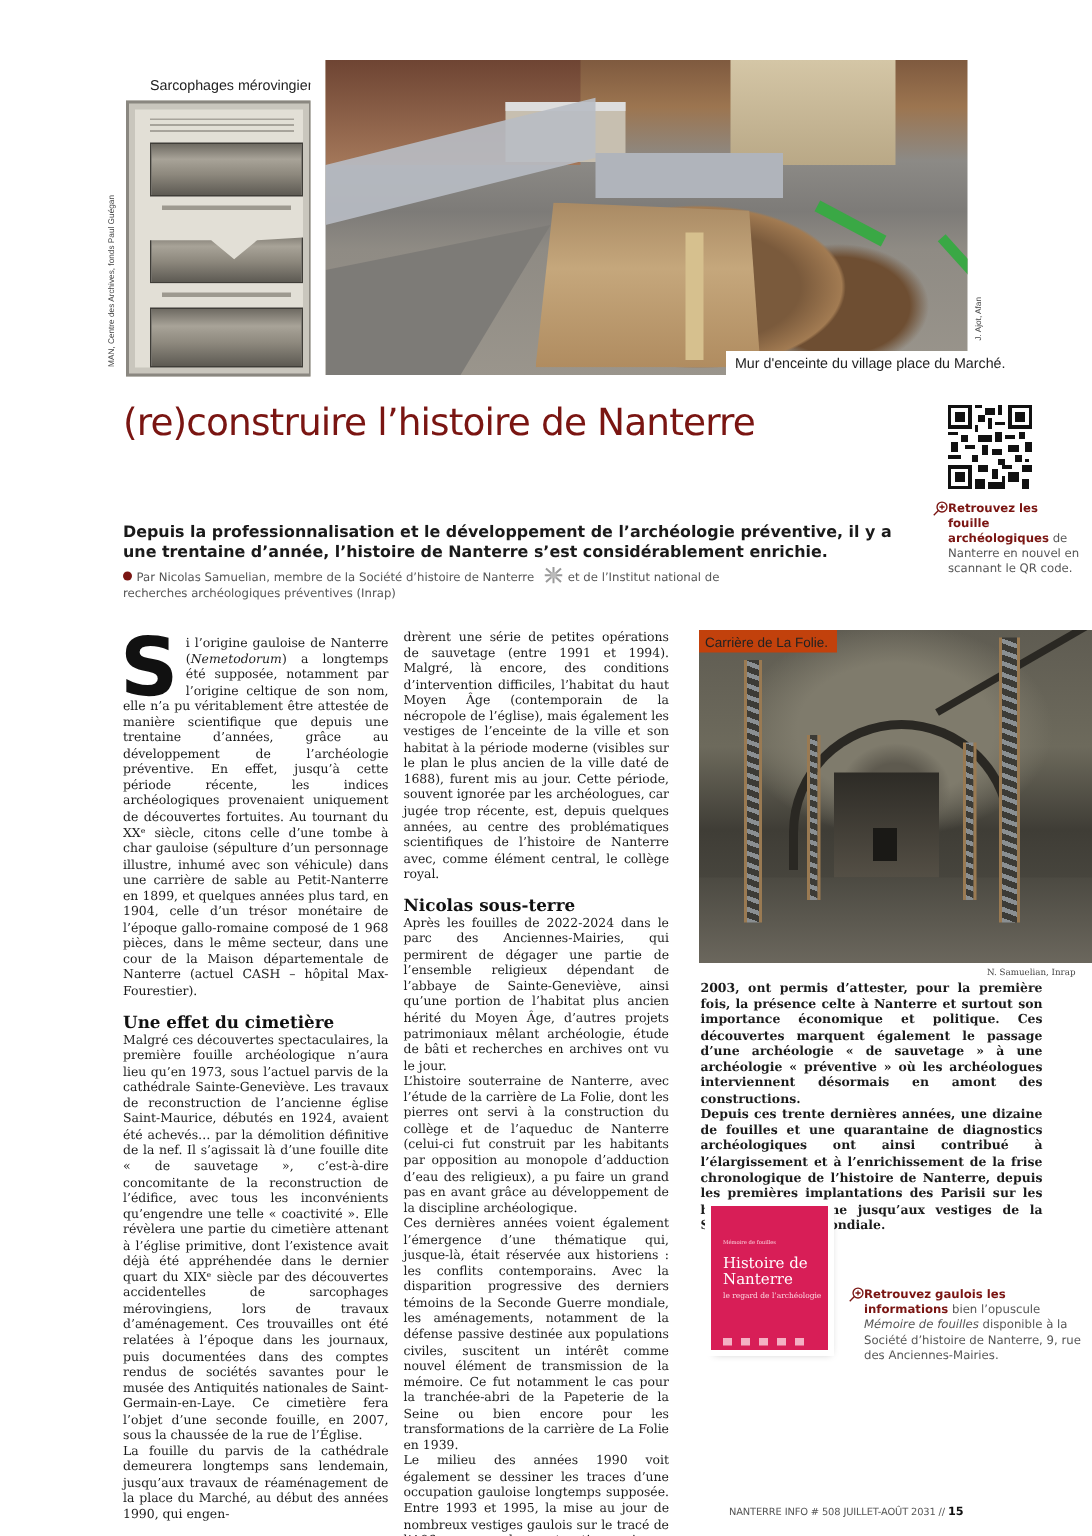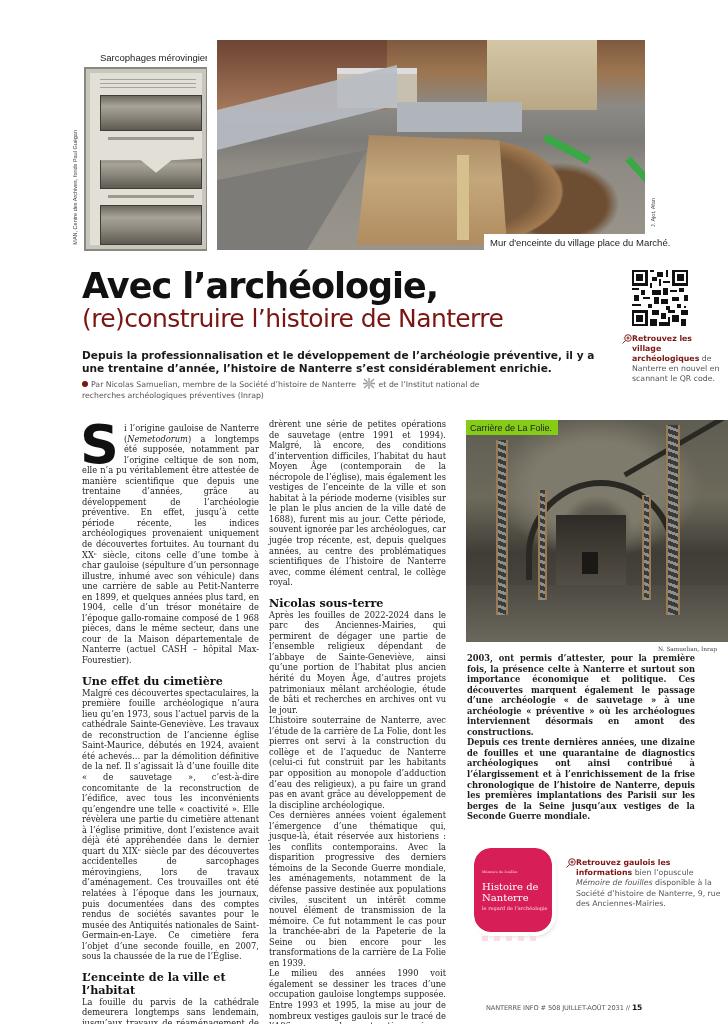--- a/index.html
+++ b/index.html
@@ -80,25 +80,25 @@
   .folie .arch { position: absolute; left: 60px; top: 60px; width: 150px; height: 100px; border: 6px solid #2a2823; border-bottom: none; border-radius: 75px 75px 0 0; }
   .folie .tunnel { position: absolute; left: 90px; top: 95px; width: 70px; height: 70px; background: linear-gradient(180deg,#2d2b26,#544f45); }
   .folie .door { position: absolute; left: 116px; top: 132px; width: 16px; height: 22px; background: #1a1916; }
   .folie .floor { position: absolute; left: 0; top: 165px; width: 262px; height: 57px; background: linear-gradient(180deg,#4c4a42,#6b675d); }
   .folie .pillar { position: absolute; width: 12px; background: repeating-linear-gradient(20deg, #8a8f92 0 3px, #3c3b36 3px 7px); border-left: 2px solid #9a7a52; border-right: 2px solid #9a7a52; }
   .folie .p1 { left: 30px; top: 20px; height: 175px; }
   .folie .p2 { left: 72px; top: 70px; height: 110px; width: 9px; }
   .folie .p3 { left: 176px; top: 75px; height: 105px; width: 9px; }
   .folie .p4 { left: 200px; top: 5px; height: 190px; width: 14px; }
   .folie .beam { position: absolute; left: 150px; top: 20px; width: 130px; height: 5px; background: #2a2823; transform: rotate(-30deg); }
-  .folie-cap { position: absolute; left: 466px; top: 420px; background: #84cc16; padding: 3px 6px 2px 4px; font-family: "Liberation Sans", sans-serif; font-size: 9px; color: #222; white-space: nowrap; }
+  .folie-cap { position: absolute; left: 466px; top: 420px; background: #c2410c; padding: 3px 6px 2px 4px; font-family: "Liberation Sans", sans-serif; font-size: 9px; color: #222; white-space: nowrap; }
   .credit-folie { position: absolute; left: 658px; top: 646px; font-family: "DejaVu Serif", serif; font-size: 5.8px; color: #444; white-space: nowrap; }
 
   
-  .booklet { position: absolute; left: 474px; top: 848px; width: 78px; height: 84px; background: #d81e57; box-shadow: 2px 3px 5px rgba(0,0,0,.25); outline: 4px solid #fff; outline-offset: 0; border-radius: 17px; }
+  .booklet { position: absolute; left: 474px; top: 804px; width: 78px; height: 96px; background: #d81e57; box-shadow: 2px 3px 5px rgba(0,0,0,.25); outline: 4px solid #fff; outline-offset: 0; }
   .booklet .bk-small { position: absolute; left: 8px; top: 22px; font-family: "DejaVu Serif", serif; font-size: 3.5px; color: #fbd4de; line-height: 4px; }
   .booklet .bk-title { position: absolute; left: 8px; top: 33px; width: 66px; font-family: "DejaVu Serif", serif; font-size: 10px; line-height: 11px; color: #fff; }
   .booklet .bk-sub { position: absolute; left: 8px; top: 57px; width: 66px; font-family: "DejaVu Serif", serif; font-size: 5px; line-height: 6px; color: #fbd4de; }
   .booklet .bk-logos { position: absolute; left: 8px; top: 88px; width: 60px; height: 5px; background: repeating-linear-gradient(90deg,#fbd4de 0 6px, transparent 6px 12px); opacity: .8; }
   .info-note { position: absolute; left: 566px; top: 858px; width: 160px; font-family: "DejaVu Sans", sans-serif; font-size: 7.8px; line-height: 10.2px; color: #555; }
   .info-note .em { color: #7a1512; font-weight: bold; }
   .info-note .lines { padding-left: 10px; }
   .info-note i { font-style: italic; }
 
   
@@ -132,21 +132,20 @@
   <div class="fence2"></div>
   <div class="trench"></div>
   <div class="wall"></div>
   <div class="green1"></div>
   <div class="green2"></div>
 </div>
 <span class="marche-cap">Mur d'enceinte du village place du Marché.</span>
 <span class="credit-vert credit-marche">J. Ajot, Afan</span>
 
 <h1 class="headline">
-  <span class="l1">Avec l’archéologie,</span>
   <span class="l2">(re)construire l’histoire de Nanterre</span>
 </h1>
 
 <p class="standfirst">Depuis la professionnalisation et le développement de l’archéologie préventive, il y a une trentaine d’année, l’histoire de Nanterre s’est considérablement enrichie.</p>
 
 <p class="byline">
   <span class="dot"></span><span>Par Nicolas Samuelian, membre de la Société d’histoire de Nanterre</span>
   <svg class="logo" viewBox="0 0 12 11">
     <path d="M1 1 L11 10 M11 1 L1 10 M6 0 V11 M0 5.5 H12" stroke="#999" stroke-width="1.3"></path>
     <rect x="4" y="3.5" width="4" height="4" fill="#bbb"></rect>
@@ -198,28 +197,27 @@
       <rect x="22" y="22" width="2" height="3"></rect>
     <rect x="16" y="21" width="1" height="4"></rect>
       <rect x="23" y="16" width="1" height="1"></rect>
   </g>
 </svg>
 <div class="qr-note">
   <svg class="mag-icon" viewBox="0 0 10 10">
     <circle cx="6" cy="4" r="3.3" fill="none" stroke="#7a1512" stroke-width="0.9"></circle>
     <path d="M3.6 6.4 L0.5 9.5 M6 2.3 V5.7 M4.3 4 H7.7" stroke="#7a1512" stroke-width="0.9"></path>
   </svg>
-  <div class="lines"><span class="em">Retrouvez les village archéologiques</span> <span>de Nanterre en nouvel en scannant le QR code.</span></div>
+  <div class="lines"><span class="em">Retrouvez les fouille archéologiques</span> <span>de Nanterre en nouvel en scannant le QR code.</span></div>
 </div>
 
 <div class="col col1">
   <p><span class="dropcap">S</span><span>i l’origine gauloise de Nanterre (<i>Nemetodorum</i>) a longtemps été supposée, notamment par l’origine celtique de son nom, elle n’a pu véritablement être attestée de manière scientifique que depuis une trentaine d’années, grâce au développement de l’archéologie préventive. En effet, jusqu’à cette période récente, les indices archéologiques provenaient uniquement de découvertes fortuites. Au tournant du XXᵉ siècle, citons celle d’une tombe à char gauloise (sépulture d’un personnage illustre, inhumé avec son véhicule) dans une carrière de sable au Petit-Nanterre en 1899, et quelques années plus tard, en 1904, celle d’un trésor monétaire de l’époque gallo-romaine composé de 1 968 pièces, dans le même secteur, dans une cour de la Maison départementale de Nanterre (actuel CASH – hôpital Max-Fourestier).</span></p>
   <h3>Une effet du cimetière</h3>
   <p>Malgré ces découvertes spectaculaires, la première fouille archéologique n’aura lieu qu’en 1973, sous l’actuel parvis de la cathédrale Sainte-Geneviève. Les travaux de reconstruction de l’ancienne église Saint-Maurice, débutés en 1924, avaient été achevés… par la démolition définitive de la nef. Il s’agissait là d’une fouille dite « de sauvetage », c’est-à-dire concomitante de la reconstruction de l’édifice, avec tous les inconvénients qu’engendre une telle « coactivité ». Elle révèlera une partie du cimetière attenant à l’église primitive, dont l’existence avait déjà été appréhendée dans le dernier quart du XIXᵉ siècle par des découvertes accidentelles de sarcophages mérovingiens, lors de travaux d’aménagement. Ces trouvailles ont été relatées à l’époque dans les journaux, puis documentées dans des comptes rendus de sociétés savantes pour le musée des Antiquités nationales de Saint-Germain-en-Laye. Ce cimetière fera l’objet d’une seconde fouille, en 2007, sous la chaussée de la rue de l’Église.</p>
-  <h3>L’enceinte de la ville et l’habitat</h3>
   <p>La fouille du parvis de la cathédrale demeurera longtemps sans lendemain, jusqu’aux travaux de réaménagement de la place du Marché, au début des années 1990, qui engen-</p>
 </div>
 
 <div class="col col2">
   <p>drèrent une série de petites opérations de sauvetage (entre 1991 et 1994). Malgré, là encore, des conditions d’intervention difficiles, l’habitat du haut Moyen Âge (contemporain de la nécropole de l’église), mais également les vestiges de l’enceinte de la ville et son habitat à la période moderne (visibles sur le plan le plus ancien de la ville daté de 1688), furent mis au jour. Cette période, souvent ignorée par les archéologues, car jugée trop récente, est, depuis quelques années, au centre des problématiques scientifiques de l’histoire de Nanterre avec, comme élément central, le collège royal.</p>
   <h3>Nicolas sous-terre</h3>
   <p>Après les fouilles de 2022-2024 dans le parc des Anciennes-Mairies, qui permirent de dégager une partie de l’ensemble religieux dépendant de l’abbaye de Sainte-Geneviève, ainsi qu’une portion de l’habitat plus ancien hérité du Moyen Âge, d’autres projets patrimoniaux mêlant archéologie, étude de bâti et recherches en archives ont vu le jour.</p>
   <p>L’histoire souterraine de Nanterre, avec l’étude de la carrière de La Folie, dont les pierres ont servi à la construction du collège et de l’aqueduc de Nanterre (celui-ci fut construit par les habitants par opposition au monopole d’adduction d’eau des religieux), a pu faire un grand pas en avant grâce au développement de la discipline archéologique.</p>
   <p>Ces dernières années voient également l’émergence d’une thématique qui, jusque-là, était réservée aux historiens : les conflits contemporains. Avec la disparition progressive des derniers témoins de la Seconde Guerre mondiale, les aménagements, notamment de la défense passive destinée aux populations civiles, suscitent un intérêt comme nouvel élément de transmission de la mémoire. Ce fut notamment le cas pour la tranchée-abri de la Papeterie de la Seine ou bien encore pour les transformations de la carrière de La Folie en 1939.</p>
   <p>Le milieu des années 1990 voit également se dessiner les traces d’une occupation gauloise longtemps supposée. Entre 1993 et 1995, la mise au jour de nombreux vestiges gaulois sur le tracé de l’A86 en cours de construction, puis sur ses abords, avenue Jules-Quentin, en</p>

